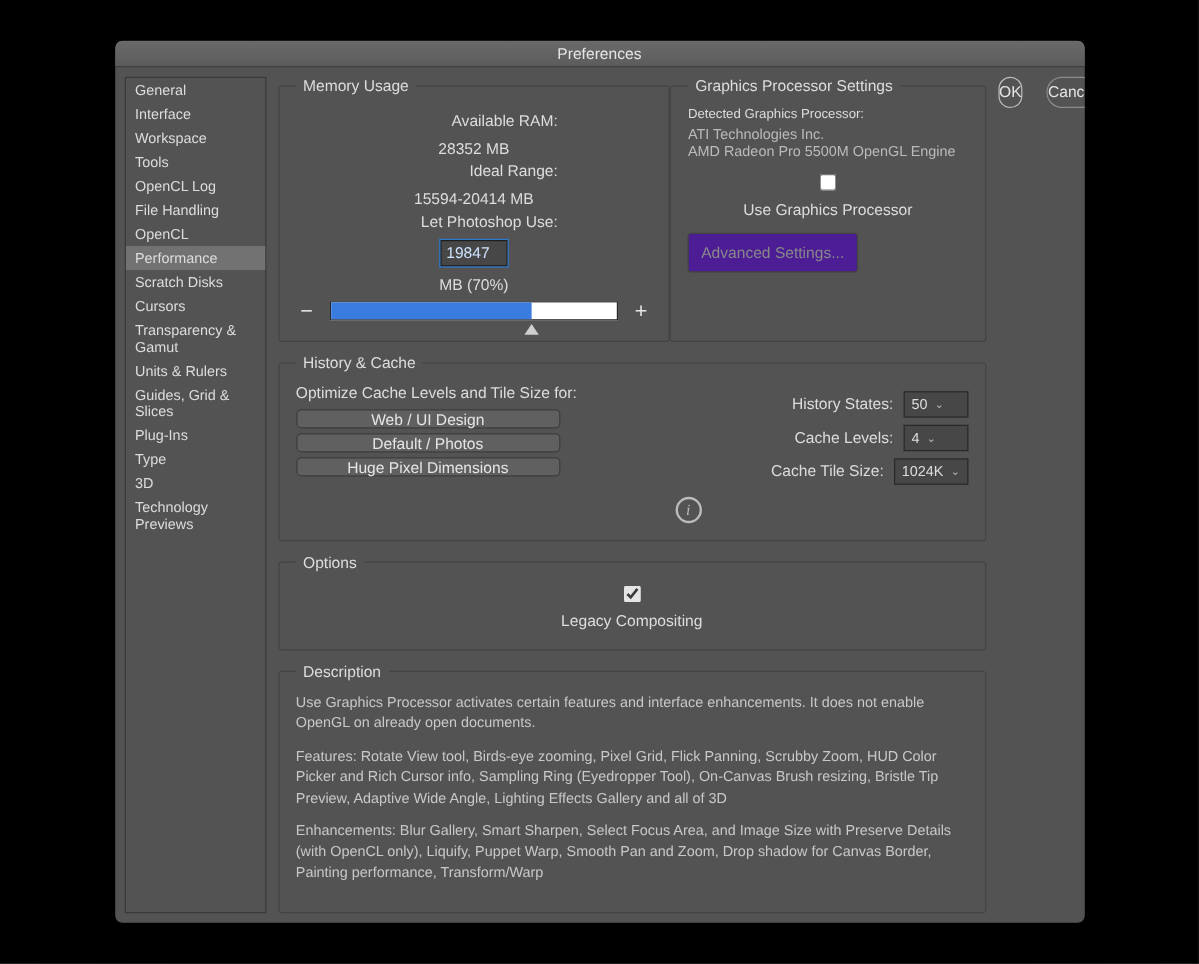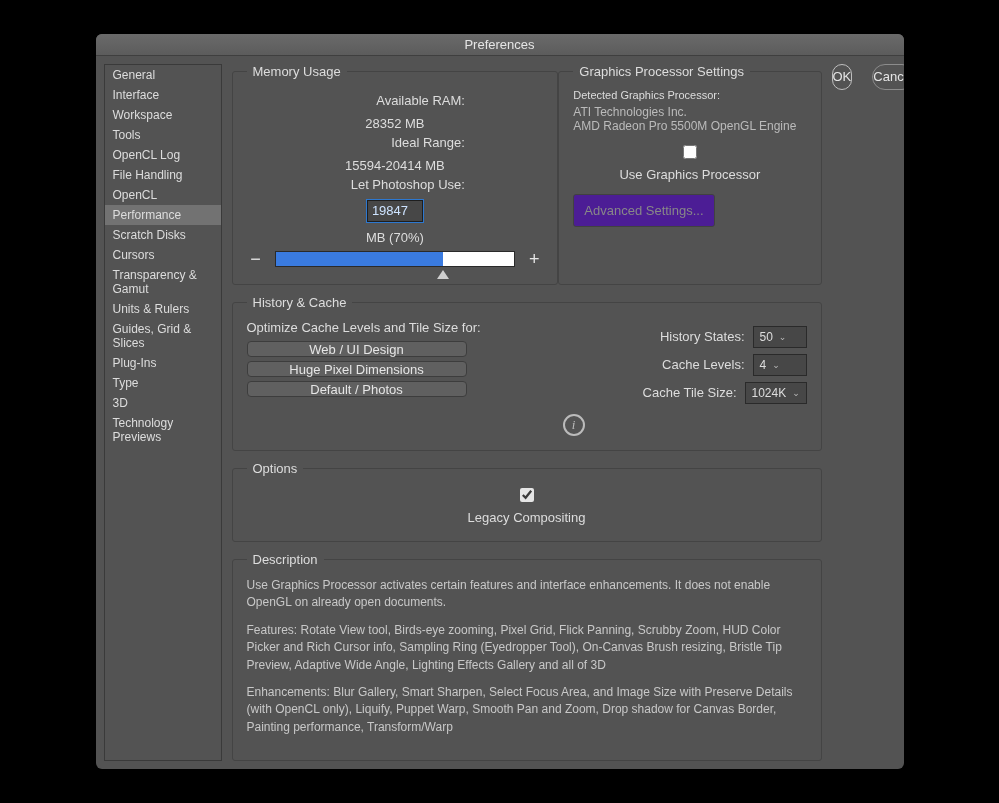--- a/index.html
+++ b/index.html
@@ -299,22 +299,22 @@
           <button class="adv-btn" disabled="">Advanced Settings...</button>
         </fieldset>
       </div>
 
       <fieldset>
         <legend>History &amp; Cache</legend>
         <div class="hc-cols">
           <div class="hc-left">
             <div class="opt-label">Optimize Cache Levels and Tile Size for:</div>
             <button class="opt-btn">Web / UI Design</button>
+            <button class="opt-btn">Default / Photos</button>
             <button class="opt-btn">Huge Pixel Dimensions</button>
-            <button class="opt-btn">Default / Photos</button>
           </div>
           <div class="hc-right">
             <div class="form-row">
               <span>History States:</span>
               <div class="select" style="width:54px">
                 <span>50</span>
                 <span class="chev">⌄</span>
               </div>
             </div>
             <div class="form-row">

